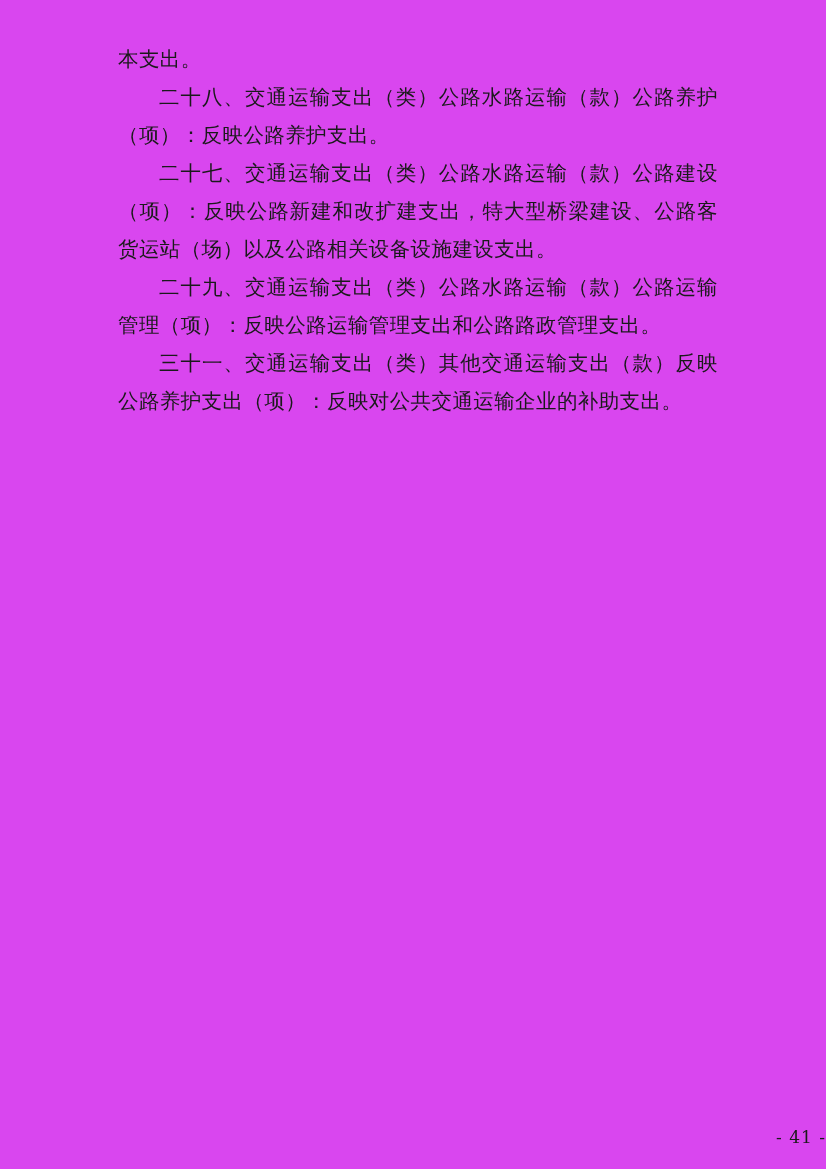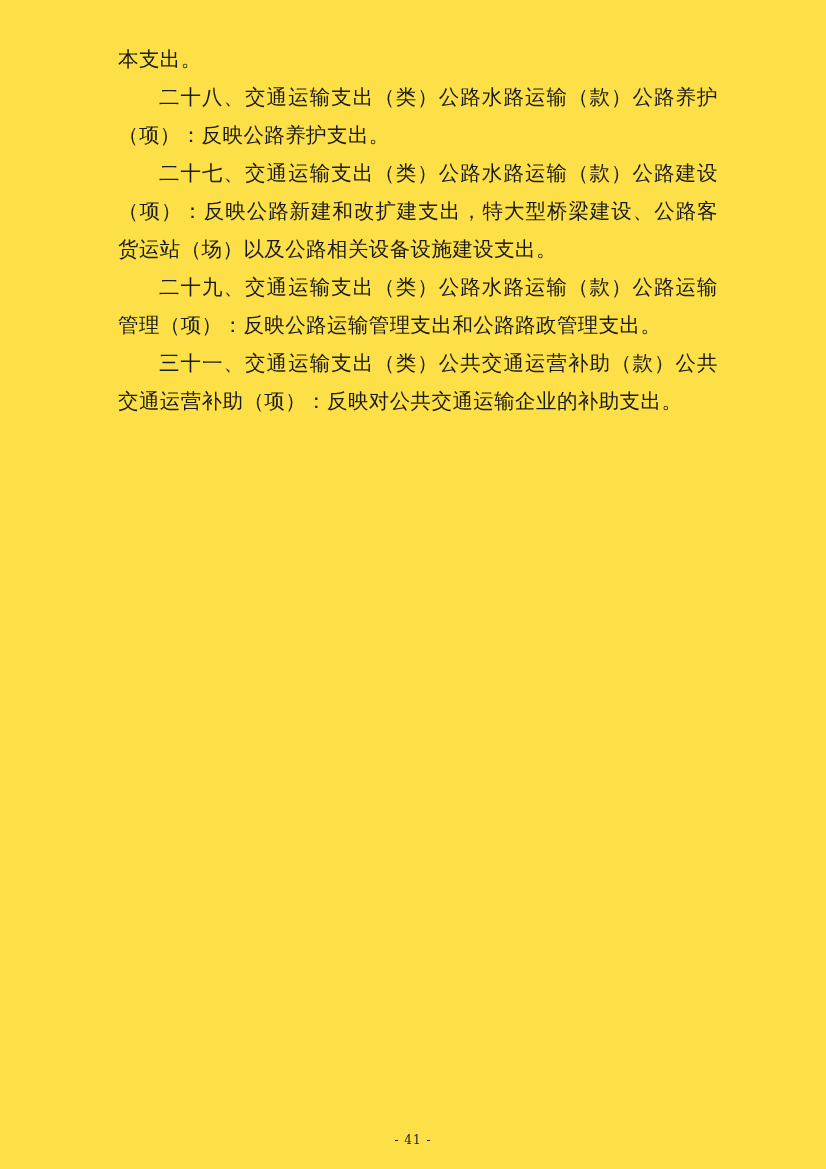--- a/index.html
+++ b/index.html
@@ -7,21 +7,21 @@
     padding: 0;
     background: #8a8a8a;
   }
   body {
     font-family: "DejaVu Serif", "Liberation Serif", serif;
   }
   .page {
     position: relative;
     width: 826px;
     height: 1169px;
-    background: #fde047;
+    background: #d946ef;
     margin: 0 auto;
     overflow: hidden;
     box-sizing: border-box;
   }
   .content {
     position: absolute;
     left: 118px;
     top: 40px;
     width: 600px;
   }
@@ -36,31 +36,31 @@
     white-space: pre-wrap;
   }
   .para.indent {
     text-indent: 2em;
   }
   .footer {
     position: absolute;
     left: 0;
     right: 0;
     bottom: 22px;
-    text-align: center;
-    font-size: 12px;
+    text-align: right;
+    font-size: 17px;
     color: #1a1a1a;
     letter-spacing: 1px;
   }
 </style>
 </head>
 <body>
 
 <div class="page">
   <div class="content">
     <p class="para">本支出。</p>
     <p class="para indent">二十八、交通运输支出（类）公路水路运输（款）公路养护（项）：反映公路养护支出。</p>
     <p class="para indent">二十七、交通运输支出（类）公路水路运输（款）公路建设（项）：反映公路新建和改扩建支出，特大型桥梁建设、公路客货运站（场）以及公路相关设备设施建设支出。</p>
     <p class="para indent">二十九、交通运输支出（类）公路水路运输（款）公路运输管理（项）：反映公路运输管理支出和公路路政管理支出。</p>
-    <p class="para indent">三十一、交通运输支出（类）公共交通运营补助（款）公共交通运营补助（项）：反映对公共交通运输企业的补助支出。</p>
+    <p class="para indent">三十一、交通运输支出（类）其他交通运输支出（款）反映公路养护支出（项）：反映对公共交通运输企业的补助支出。</p>
   </div>
   <div class="footer">- 41 -</div>
 </div>
 
 </body></html>

